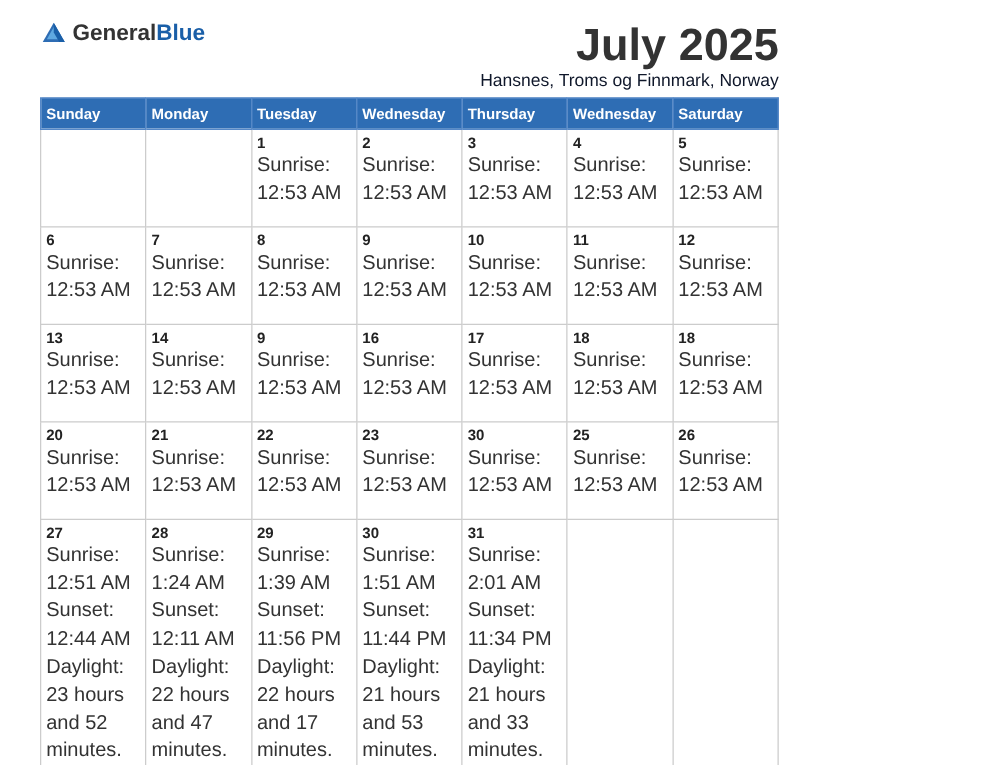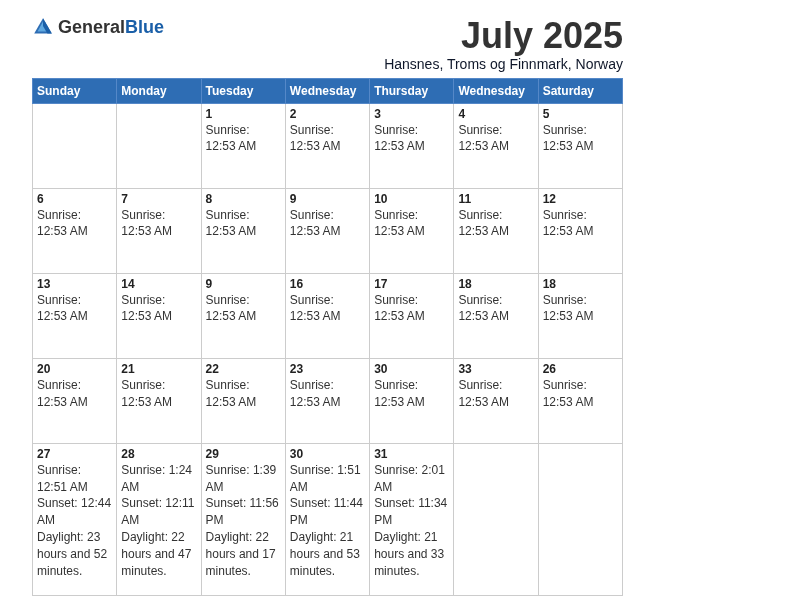--- a/index.html
+++ b/index.html
@@ -83,21 +83,21 @@
       border-radius: 23px;
     }
     .day-number {
       font-size: 12px;
       font-weight: bold;
       color: #222;
       display: block;
       margin-bottom: 1px;
     }
     .day-info {
-      font-size: 12px;
+      font-size: 16px;
       color: #333;
       line-height: 1.4;
     }
   </style>
 </head>
 <body>
 
 <div class="page">
   <div class="header">
     <div class="logo">
@@ -228,21 +228,21 @@
           </td>
           <td>
             <span class="day-number">23</span>
             <div class="day-info">Sunrise: 12:53 AM</div>
           </td>
           <td>
             <span class="day-number">30</span>
             <div class="day-info">Sunrise: 12:53 AM</div>
           </td>
           <td>
-            <span class="day-number">33</span>
+            <span class="day-number">25</span>
             <div class="day-info">Sunrise: 12:53 AM</div>
           </td>
           <td>
             <span class="day-number">26</span>
             <div class="day-info">Sunrise: 12:53 AM</div>
           </td>
         </tr>
         <tr>
           <td class="last-row">
             <span class="day-number">27</span>

